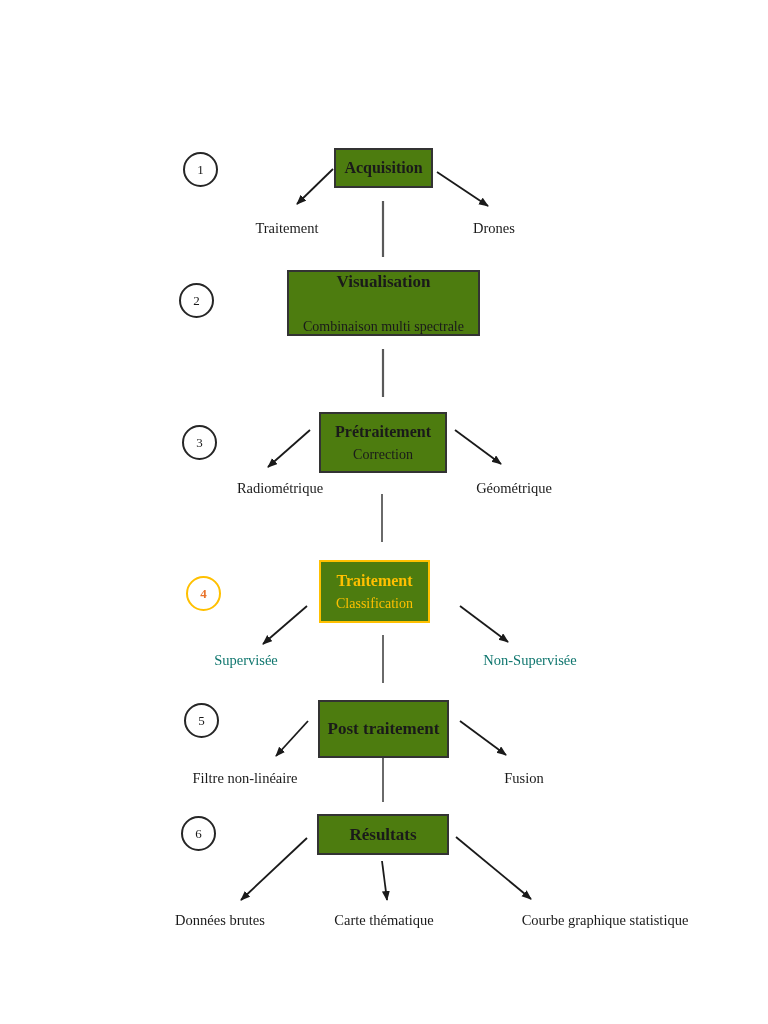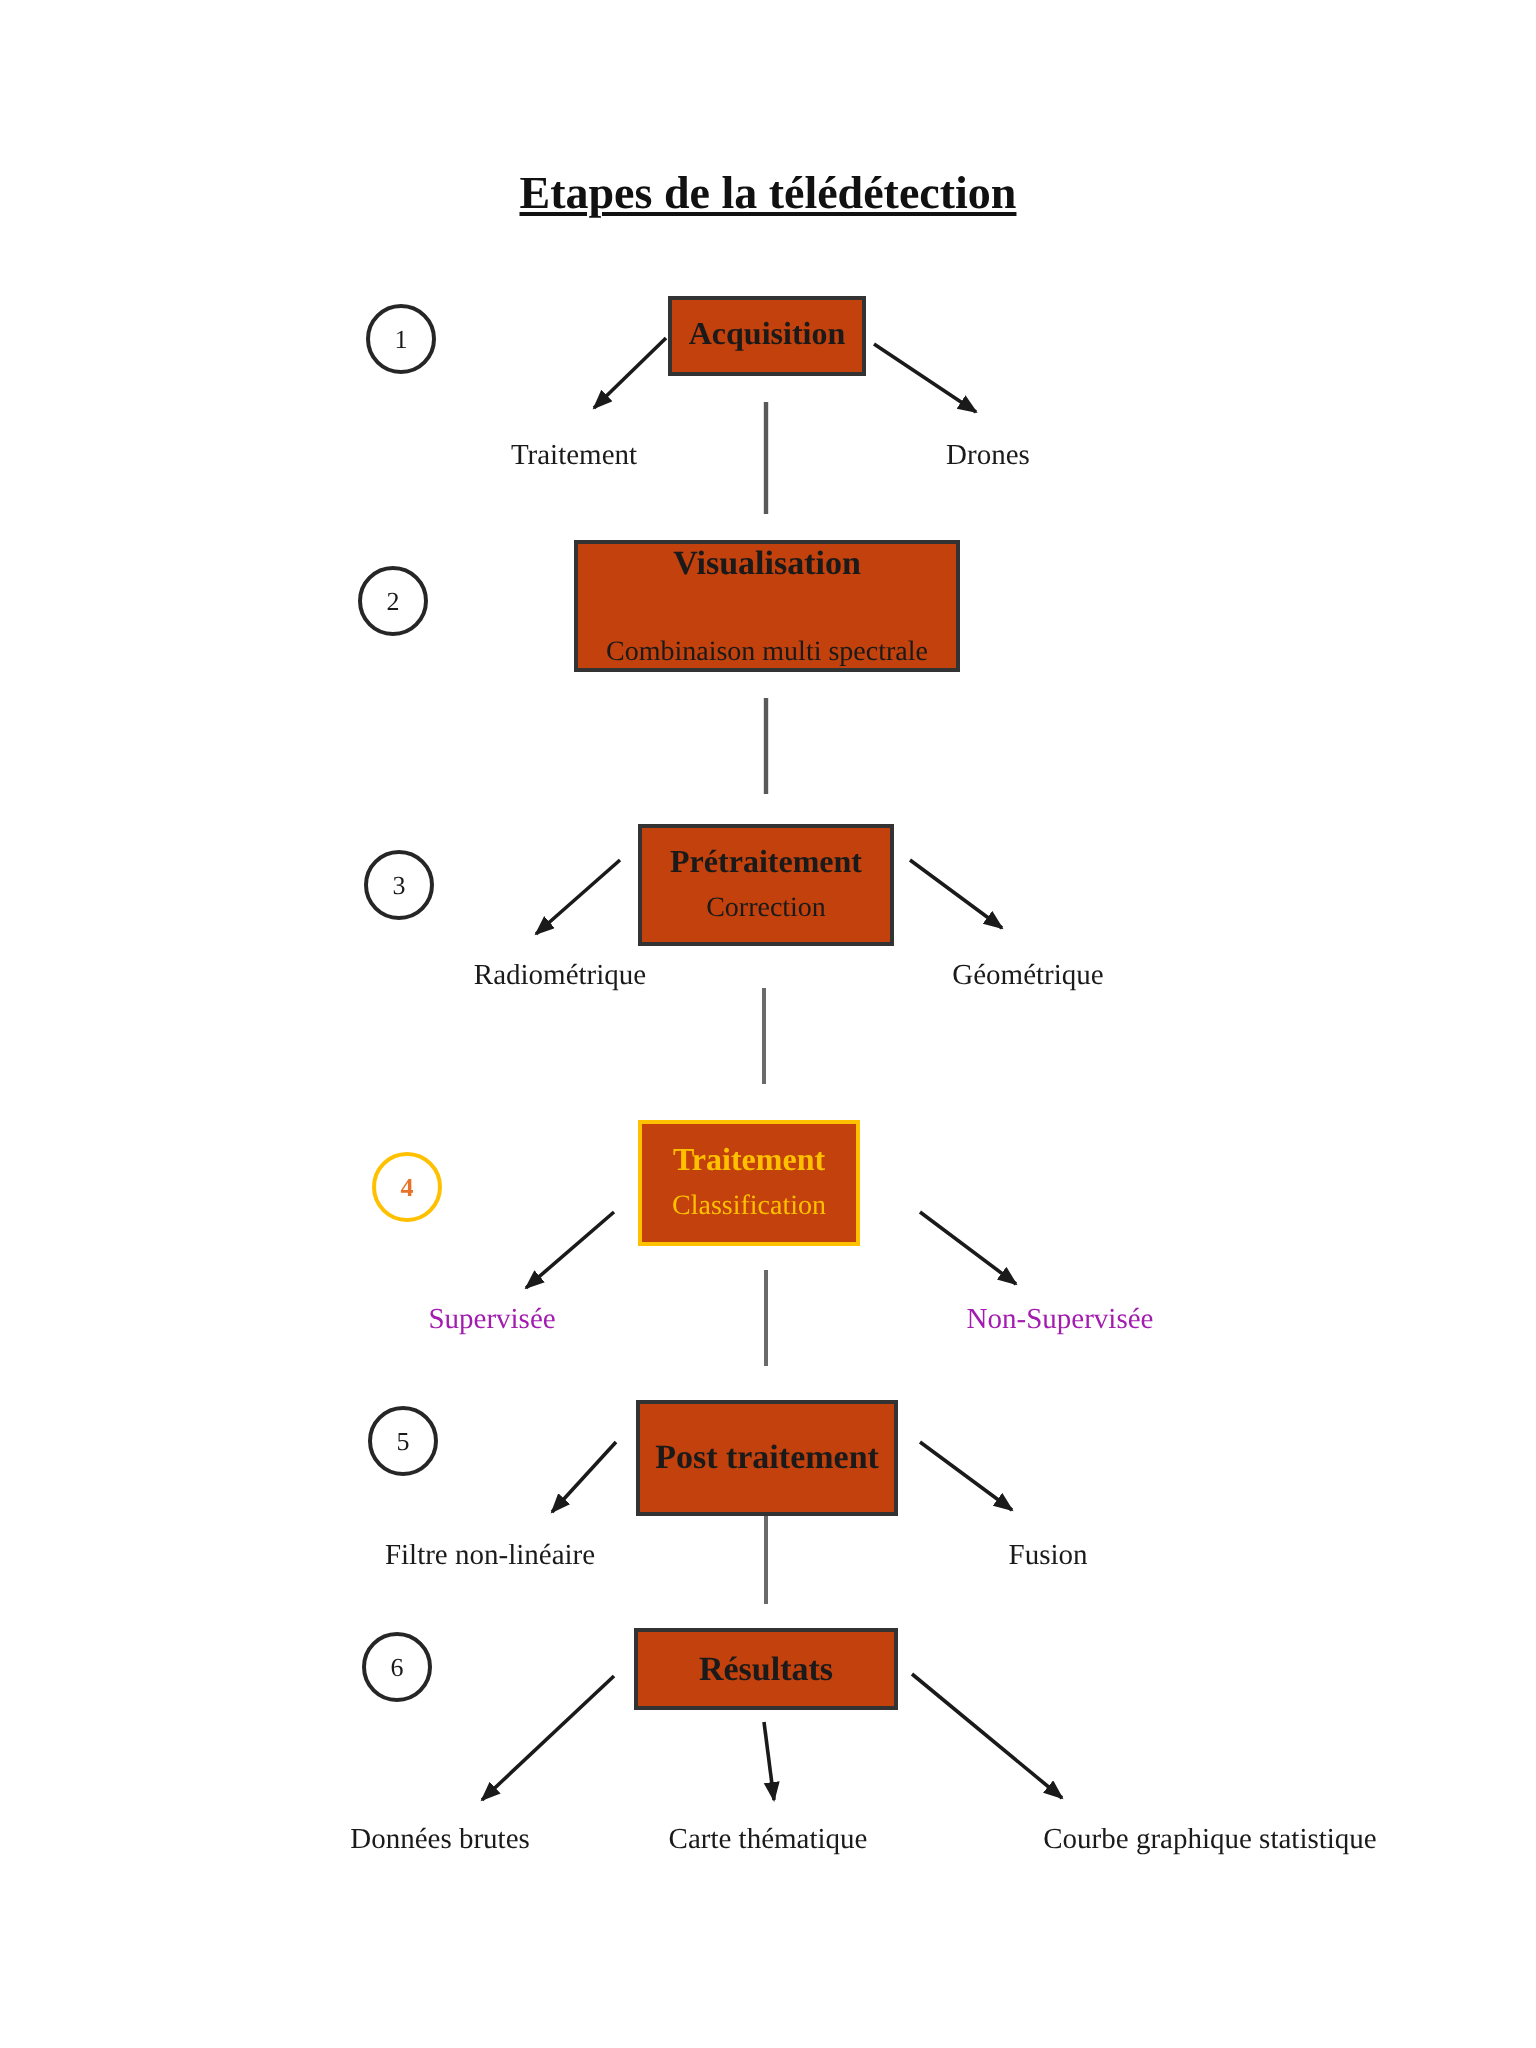--- a/index.html
+++ b/index.html
@@ -31,39 +31,39 @@
     border-radius:50%;
     background:#fff;
     display:flex;align-items:center;justify-content:center;
     font-size:13px;
     z-index:2;
   }
   .circle.accent{border-color:#FFC000;}
   .circle.accent span{color:#E8722A;font-weight:bold;}
   .box{
     position:absolute;
-    background:#c2410c;
+    background:#4d7c0f;
     border:2px solid #333333;
     display:flex;flex-direction:column;align-items:center;justify-content:center;
     text-align:center;
     z-index:2;
     box-sizing:border-box;
   }
   .box .box-label{font-weight:bold;font-size:16px;line-height:1.15;}
   .box .box-sublabel{font-size:14px;margin-top:6px;line-height:1.1;}
   .box.accent{border-color:#FFC000;}
   .box.accent .box-label,.box.accent .box-sublabel{color:#FFC000;}
   .leaf{
     position:absolute;
     transform:translateX(-50%);
     font-size:14.5px;
     white-space:nowrap;
     z-index:2;
   }
-  .leaf.accent{color:#a21caf;}
+  .leaf.accent{color:#0f766e;}
   
   .circle1{left:183px;top:152px;}
   .circle2{left:179px;top:283px;}
   .circle3{left:182px;top:425px;}
   .circle4{left:186px;top:576px;}
   .circle5{left:184px;top:703px;}
   .circle6{left:181px;top:816px;}
   .box1{left:334px;top:148px;width:99px;height:40px;}
   .box2{left:287px;top:270px;width:193px;height:66px;justify-content:space-between;}
   .box3{left:319px;top:412px;width:128px;height:61px;border-width:2.5px;}
@@ -111,21 +111,20 @@
     <line x1="460" y1="606" x2="508" y2="642" stroke="#1a1a1a" stroke-width="1.8" marker-end="url(#ah)"></line>
 
     <line x1="308" y1="721" x2="276" y2="756" stroke="#1a1a1a" stroke-width="1.8" marker-end="url(#ah)"></line>
     <line x1="460" y1="721" x2="506" y2="755" stroke="#1a1a1a" stroke-width="1.8" marker-end="url(#ah)"></line>
 
     <line x1="307" y1="838" x2="241" y2="900" stroke="#1a1a1a" stroke-width="1.8" marker-end="url(#ah)"></line>
     <line x1="382" y1="861" x2="387" y2="900" stroke="#1a1a1a" stroke-width="1.8" marker-end="url(#ah)"></line>
     <line x1="456" y1="837" x2="531" y2="899" stroke="#1a1a1a" stroke-width="1.8" marker-end="url(#ah)"></line>
   </svg>
 
-  <h1 class="title">Etapes de la télédétection</h1>
 
   <div class="circle circle1">
       <span>1</span>
     </div>
   <div class="circle circle2">
       <span>2</span>
     </div>
   <div class="circle circle3">
       <span>3</span>
     </div>

